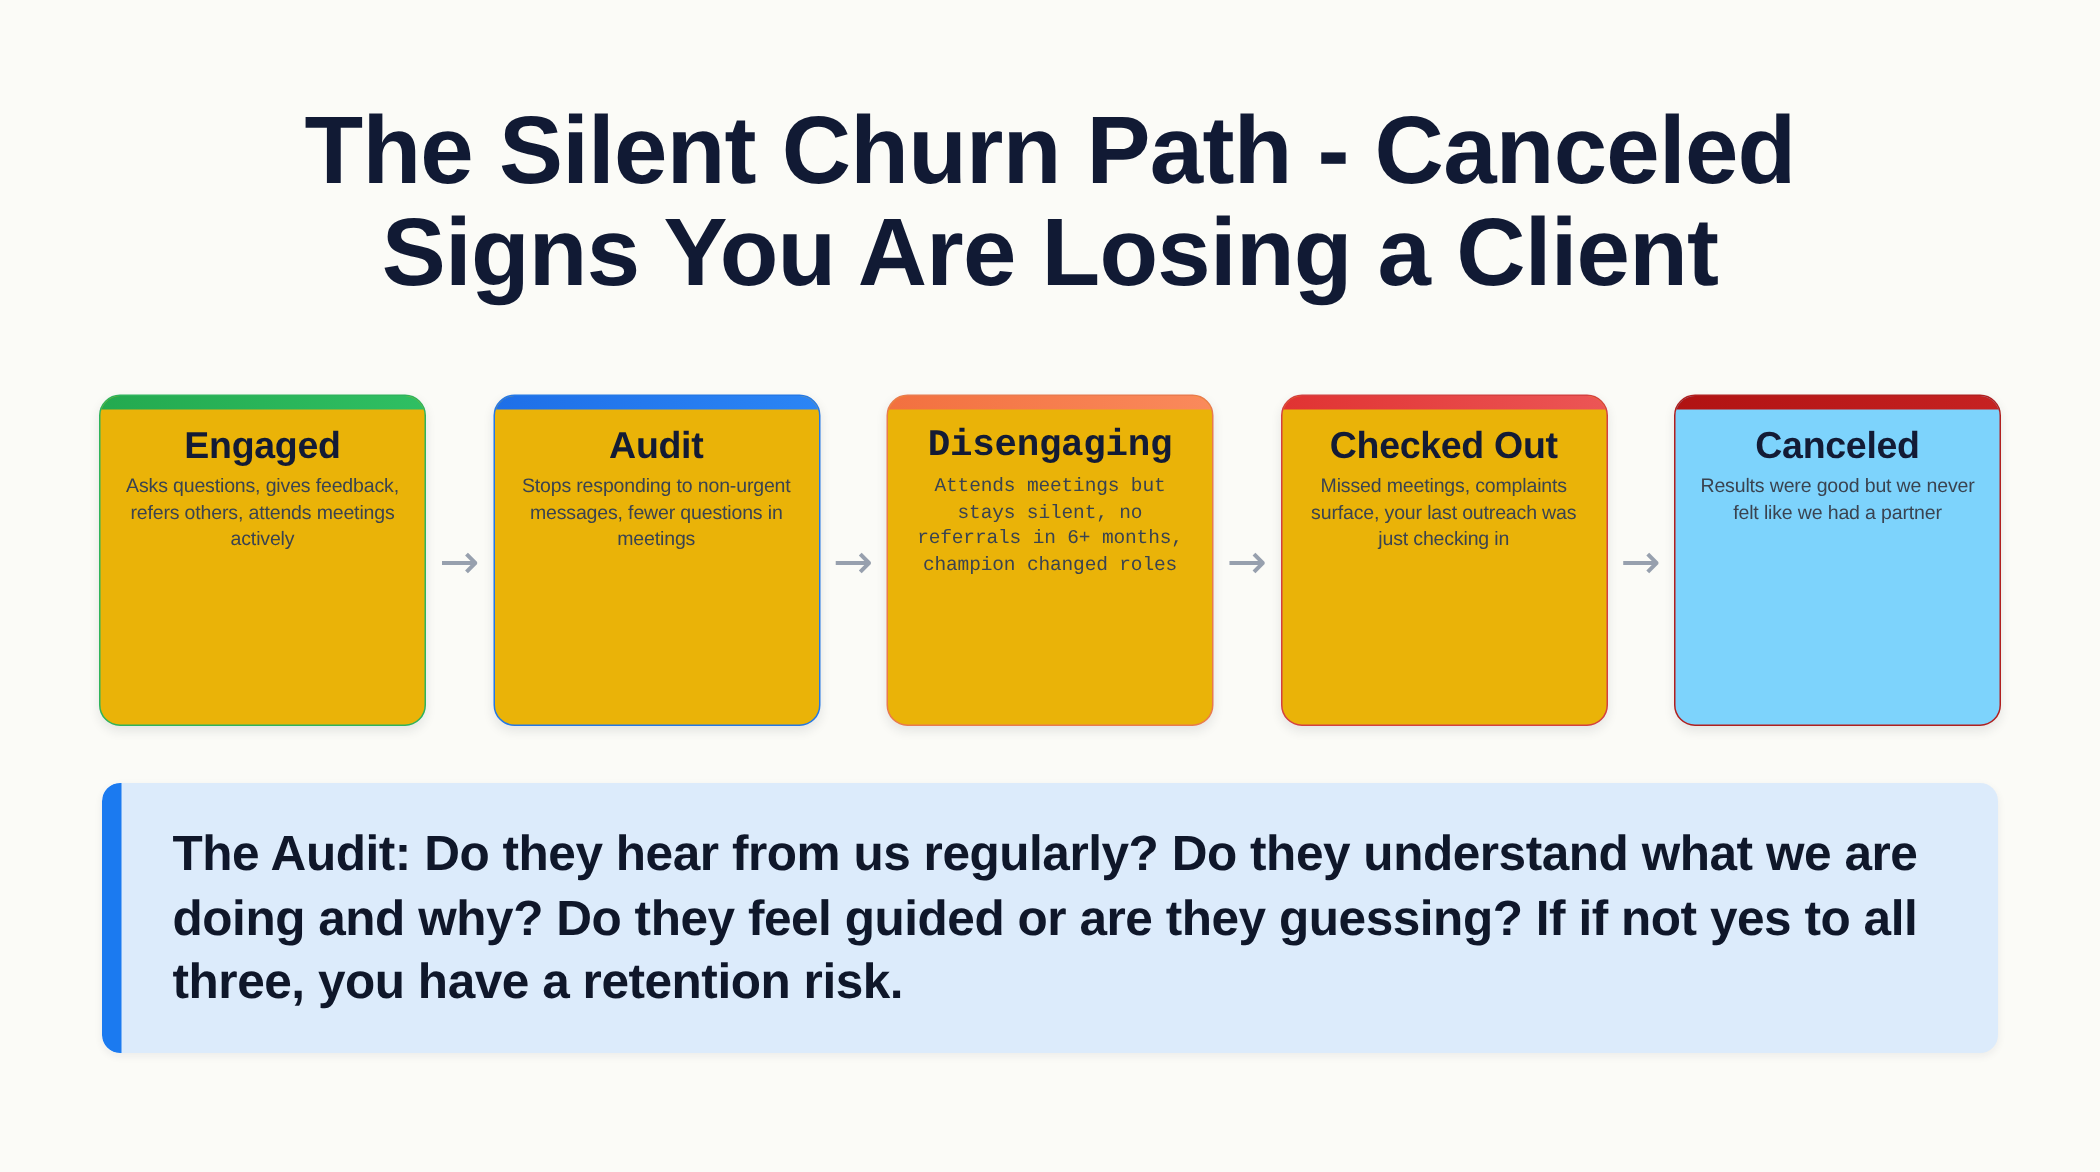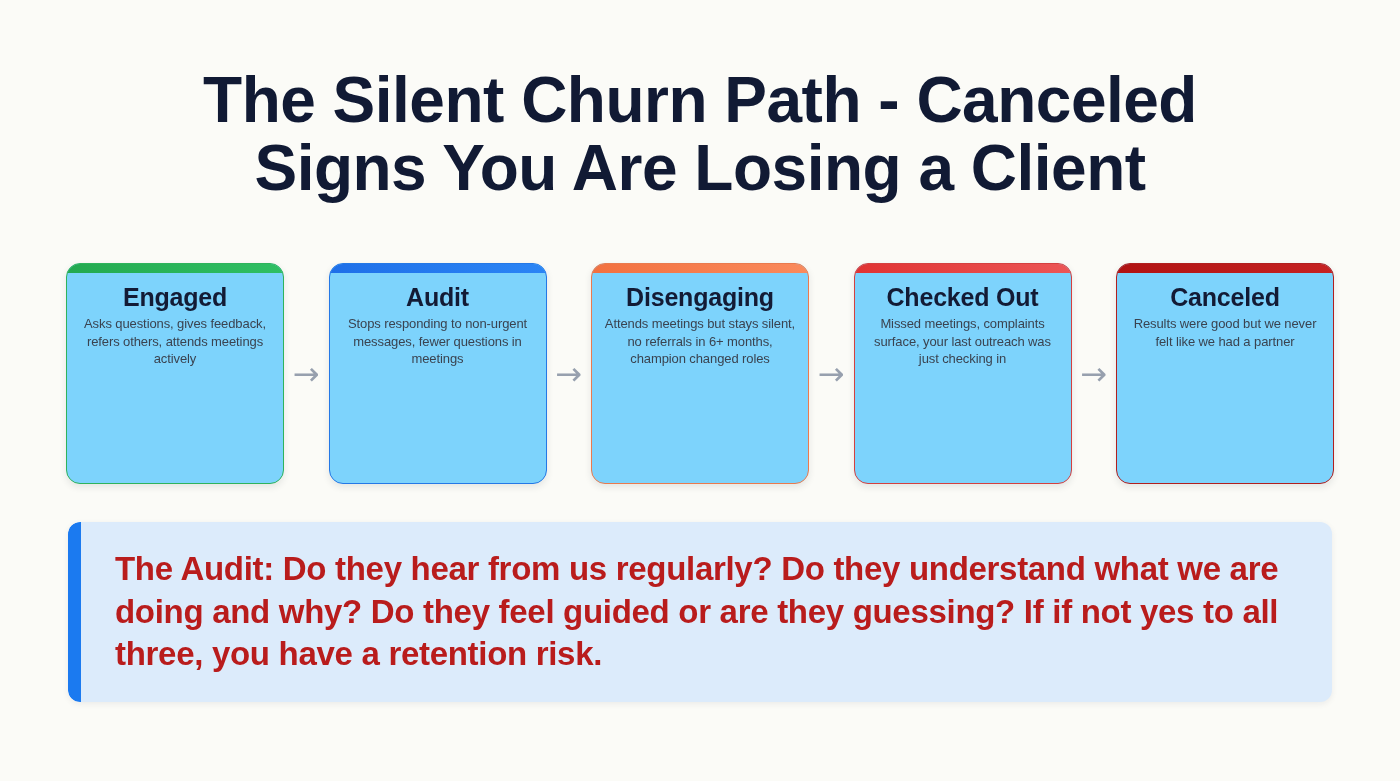--- a/index.html
+++ b/index.html
@@ -44,21 +44,21 @@
     flex-direction: row;
     align-items: flex-start;
     justify-content: space-between;
   }
 
   .card {
     position: relative;
     width: 218px;
     height: 221px;
     border-radius: 14px;
-    background: #7dd3fc;
+    background: #eab308;
     border: 1.6px solid #2BB35A;
     box-sizing: border-box;
     box-shadow: 0 3px 7px rgba(30,35,50,0.10);
     padding: 17px 12px 10px 12px;
     text-align: center;
     overflow: hidden;
     flex: 0 0 auto;
   }
   .card .accent {
     position: absolute;
@@ -83,21 +83,21 @@
     color: #3A4350;
     line-height: 1.36;
     letter-spacing: -0.1px;
   }
 
   
   .card.green  { border-color: #2EB35C; }
   .card.green  .accent { background: linear-gradient(90deg,#23A94F 0%,#2FBF63 100%); }
   .card.blue   { border-color: #2478E6; }
   .card.blue   .accent { background: linear-gradient(90deg,#1E6FE8 0%,#2B85F5 100%); }
-  .card.orange { border-color: #E97A4E; }
+  .card.orange { border-color: #E97A4E; font-family: Liberation Mono, monospace; }
   .card.orange .accent { background: linear-gradient(90deg,#F2703F 0%,#FA8A5C 100%); }
   .card.red    { border-color: #D44040; }
   .card.red    .accent { background: linear-gradient(90deg,#E03232 0%,#EC5656 100%); }
   .card.darkred{ border-color: #B01F1F; background: #7dd3fc; }
   .card.darkred .accent { background: linear-gradient(90deg,#B01212 0%,#C62222 100%); }
 
   .arrow {
     flex: 0 0 auto;
     width: 44px;
     height: 221px;
@@ -130,21 +130,21 @@
     width: 13px;
     height: 180px;
     background: #1B7AF0;
     flex: 0 0 auto;
     border-radius: 12px 0 0 12px;
   }
   .callout-text {
     padding: 0 51px 0 34px;
     font-size: 33px;
     font-weight: 700;
-    color: #b91c1c;
+    color: #0f172a;
     line-height: 1.30;
     letter-spacing: -0.3px;
   }
 </style>
 </head>
 <body>
 
 <div class="title-wrap">
   <span class="title-line">The Silent Churn Path - Canceled</span>
   <span class="title-line">Signs You Are Losing a Client</span>

